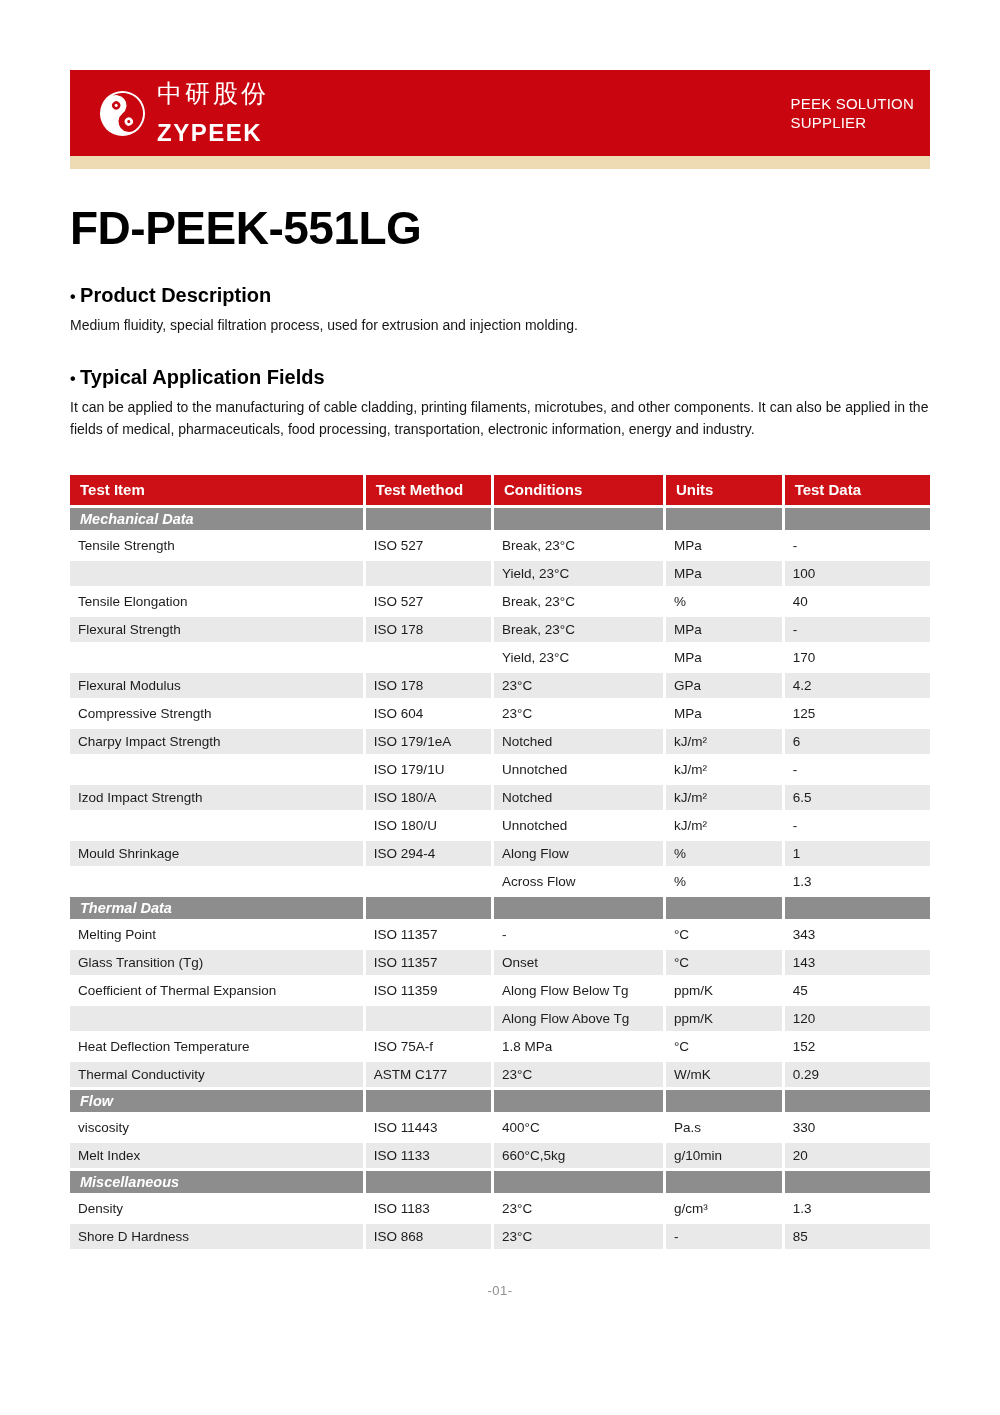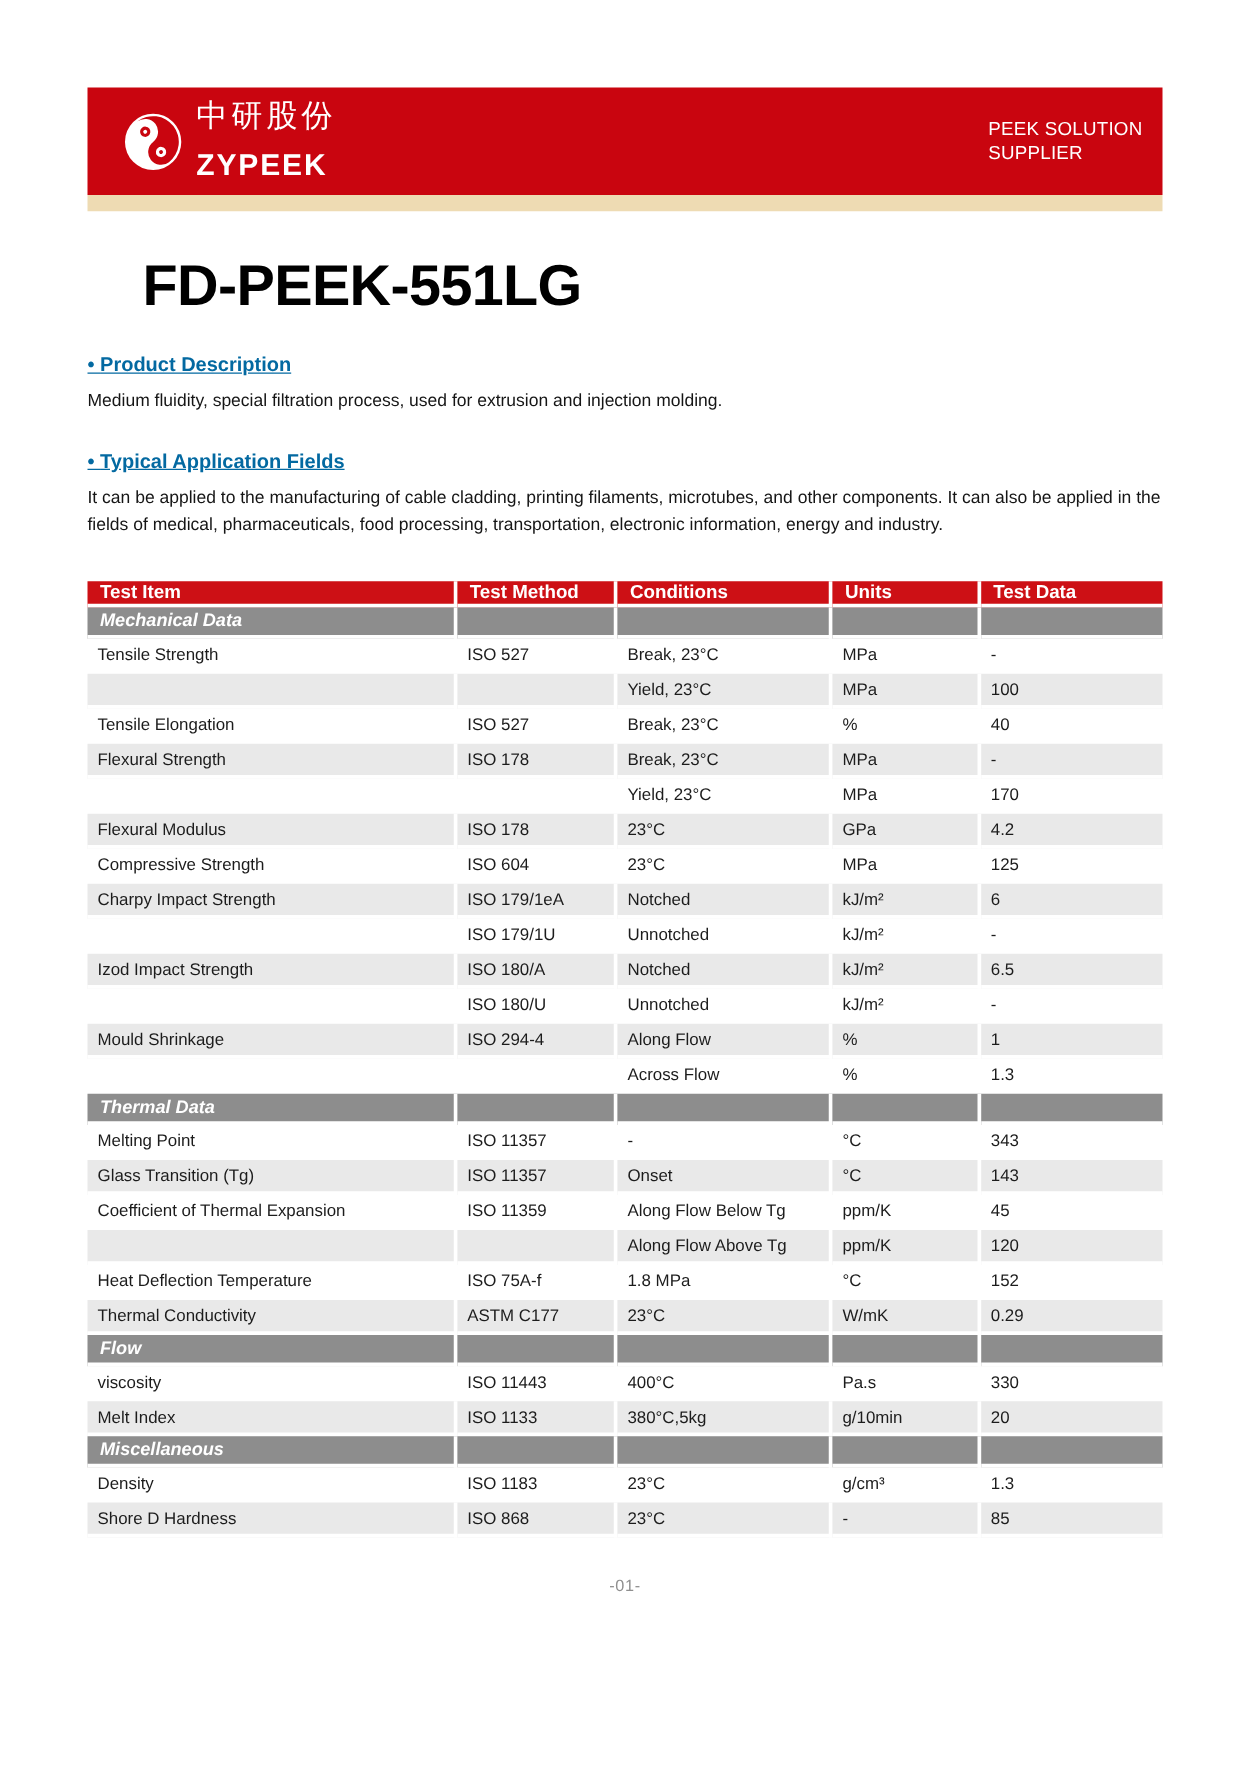--- a/index.html
+++ b/index.html
@@ -50,28 +50,26 @@
   }
   .tan-strip{height:13px;background:var(--tan-strip);}
   
   .doc-title{
     margin-top:34px;
     font-size:46px;
     font-weight:800;
     letter-spacing:-.5px;
     color:#000;
     line-height:1.1;
-    margin-left:44px;
   }
   .sec-heading{
     margin-top:30px;
-    font-size:16px;
+    font-size:20px;
     font-weight:700;
-    color:#0369a1;
-    text-decoration:underline;
+    color:#000000;
   }
   .sec-heading::before{content:"\2022\00a0";font-size:16px;}
   .sec-body{
     margin-top:7px;
     font-size:14px;
     line-height:22px;
     color:#151515;
   }
   
   table.spec{
@@ -88,21 +86,21 @@
     vertical-align:middle;
     overflow:hidden;
     white-space:nowrap;
   }
   table.spec th:last-child, table.spec td:last-child{border-right:none;}
   table.spec thead th{
     background:var(--table-header-red);
     color:#fff;
     font-size:15px;
     font-weight:700;
-    height:21px;
+    height:33px;
     padding-left:10px;
   }
   tr.section-row td{
     background:var(--section-gray);
     color:#fff;
     font-size:14.5px;
     font-weight:700;
     height:25px;
     padding-left:10px;
     font-style:italic;
@@ -340,21 +338,21 @@
         <tr class="data-row">
           <td>viscosity</td>
           <td>ISO 11443</td>
           <td>400°C</td>
           <td>Pa.s</td>
           <td>330</td>
         </tr>
         <tr class="data-row alt">
           <td>Melt Index</td>
           <td>ISO 1133</td>
-          <td>380°C,5kg</td>
+          <td>660°C,5kg</td>
           <td>g/10min</td>
           <td>20</td>
         </tr>
         <tr class="section-row">
           <td>Miscellaneous</td>
           <td></td>
           <td></td>
           <td></td>
           <td></td>
         </tr>

